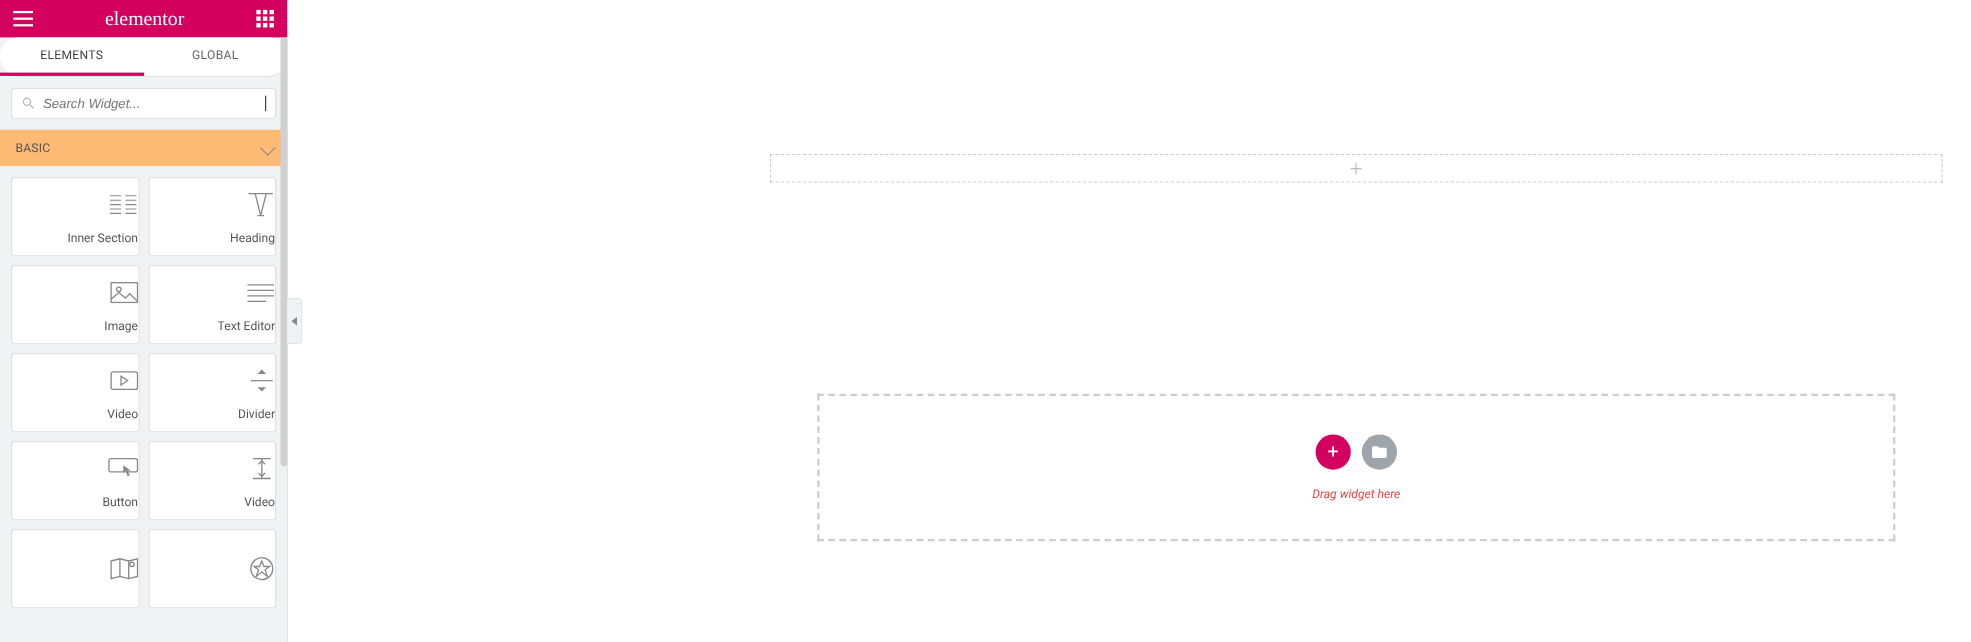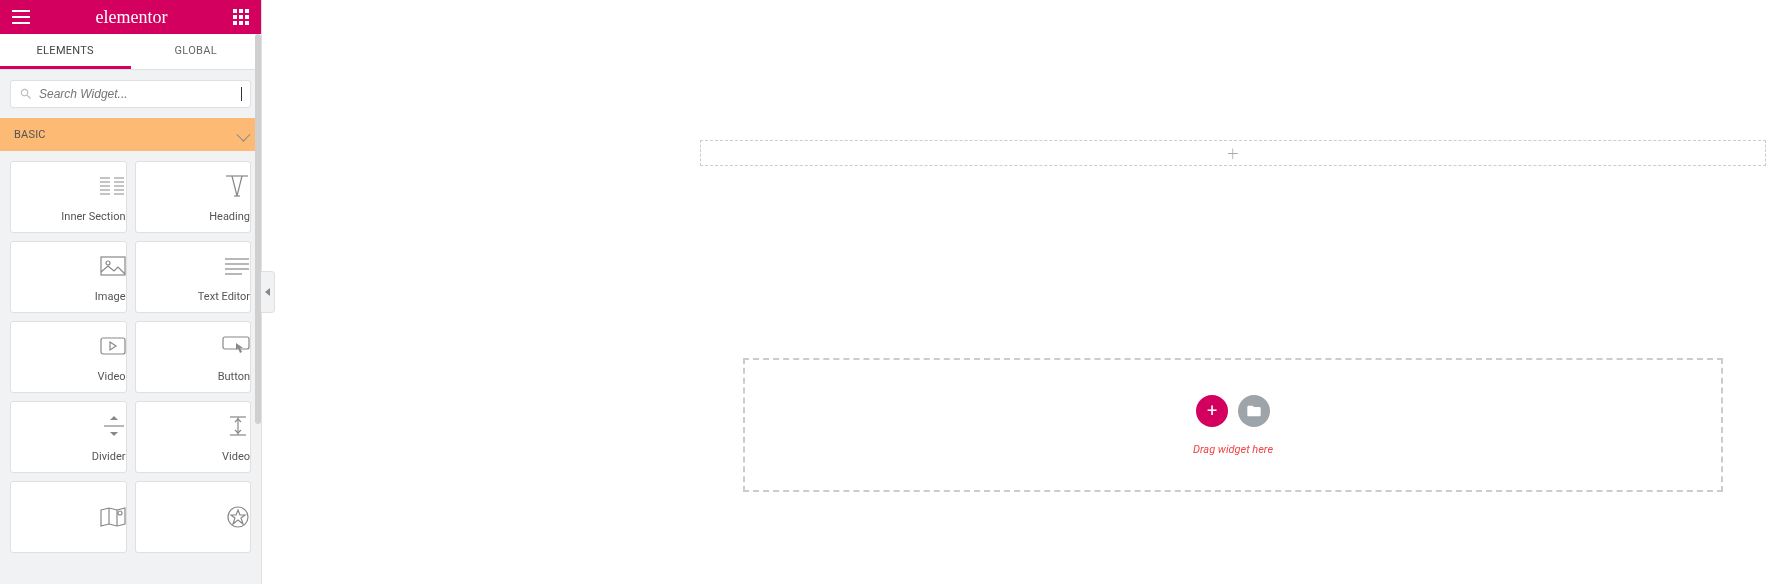--- a/index.html
+++ b/index.html
@@ -64,20 +64,21 @@
       grid-template-columns: repeat(3, 1fr);
       grid-template-rows: repeat(3, 1fr);
       gap: 2px;
       cursor: pointer;
     }
     .grid-icon div { background: #fff; }
     .tabs {
       display: flex;
       background: #fff;
       border-bottom: 1px solid #e0e0e0;
+      border-radius: 17px;
     }
     .tab {
       flex: 1;
       text-align: center;
       padding: 10px 0 9px;
       font-size: 11px;
       color: #666;
       cursor: pointer;
       letter-spacing: 0.3px;
     }
@@ -340,37 +341,37 @@
           <svg width="26" height="18" viewBox="0 0 26 18" fill="none" stroke="#888" stroke-width="1.2">
             <rect x="1" y="1" width="24" height="16" rx="2"></rect>
             <path d="M10 5 L16 9 L10 13 Z"></path>
           </svg>
         </div>
         <div class="widget-label">Video</div>
       </div>
 
       <div class="widget">
         <div class="widget-icon">
-          <svg width="28" height="20" viewBox="0 0 28 20" fill="none" stroke="#888" stroke-width="1.2">
-            <rect x="1" y="1" width="26" height="12" rx="2"></rect>
-            <path d="M14 7 L14 14 L16 12 L18 17 L20 16 L18 12 L21 12 Z" fill="#888" stroke="none"></path>
-          </svg>
-        </div>
-        <div class="widget-label">Button</div>
-      </div>
-
-      <div class="widget">
-        <div class="widget-icon">
           <svg width="24" height="22" viewBox="0 0 24 22" fill="none" stroke="#888" stroke-width="1.2">
             <path d="M12 1 L8 5 L16 5 Z" fill="#888" stroke="none"></path>
             <line x1="2" y1="11" x2="22" y2="11"></line>
             <path d="M12 21 L8 17 L16 17 Z" fill="#888" stroke="none"></path>
           </svg>
         </div>
         <div class="widget-label">Divider</div>
+      </div>
+
+      <div class="widget">
+        <div class="widget-icon">
+          <svg width="28" height="20" viewBox="0 0 28 20" fill="none" stroke="#888" stroke-width="1.2">
+            <rect x="1" y="1" width="26" height="12" rx="2"></rect>
+            <path d="M14 7 L14 14 L16 12 L18 17 L20 16 L18 12 L21 12 Z" fill="#888" stroke="none"></path>
+          </svg>
+        </div>
+        <div class="widget-label">Button</div>
       </div>
 
       <div class="widget">
         <div class="widget-icon">
           <svg width="24" height="22" viewBox="0 0 24 22" fill="none" stroke="#888" stroke-width="1.2">
             <line x1="4" y1="2" x2="20" y2="2"></line>
             <line x1="12" y1="2" x2="12" y2="20"></line>
             <path d="M12 4 L9 7 M12 4 L15 7"></path>
             <path d="M12 18 L9 15 M12 18 L15 15"></path>
             <line x1="4" y1="20" x2="20" y2="20"></line>

